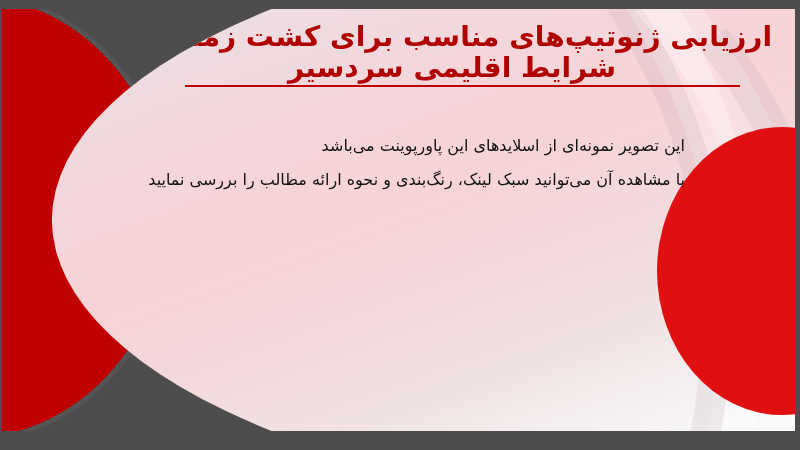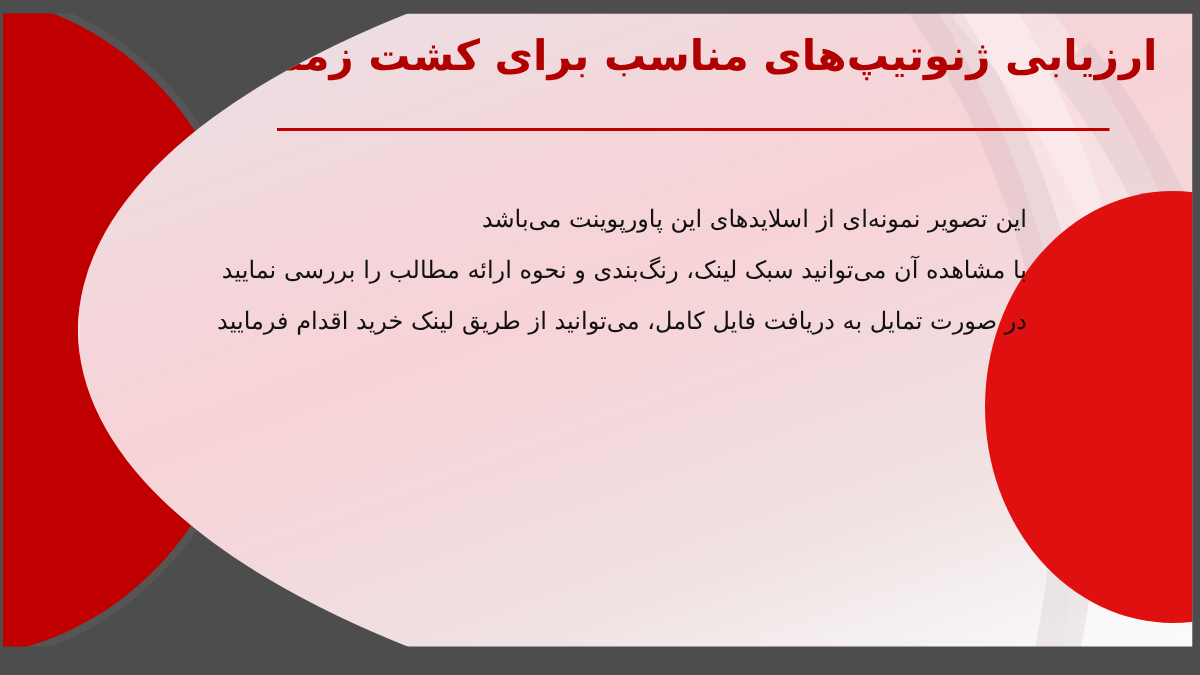--- a/index.html
+++ b/index.html
@@ -226,28 +226,28 @@
       <div class="arc arc-d"></div>
       <div class="arc arc-e"></div>
       <div class="arc arc-f"></div>
       <div class="arc arc-g"></div>
     </div>
 
     <div class="red-blob-right"></div>
 
     <div class="title-block">
       <div class="title-line">ارزیابی ژنوتیپ‌های مناسب برای کشت زمستانه در</div>
+      <div class="title-line">شرایط اقلیمی سردسیر</div>
     </div>
 
     <div class="title-rule"></div>
 
     <div class="body-block">
       <div class="body-line">این تصویر نمونه‌ای از اسلایدهای این پاورپوینت می‌باشد</div>
       <div class="body-line">با مشاهده آن می‌توانید سبک لینک، رنگ‌بندی و نحوه ارائه مطالب را بررسی نمایید</div>
-      <div class="body-line">در صورت تمایل به دریافت فایل کامل، می‌توانید از طریق لینک خرید اقدام فرمایید</div>
     </div>
 
   </div>
 
   <div class="frame-top"></div>
   <div class="frame-bottom"></div>
   <div class="frame-left"></div>
   <div class="frame-right"></div>
 
 </div>

